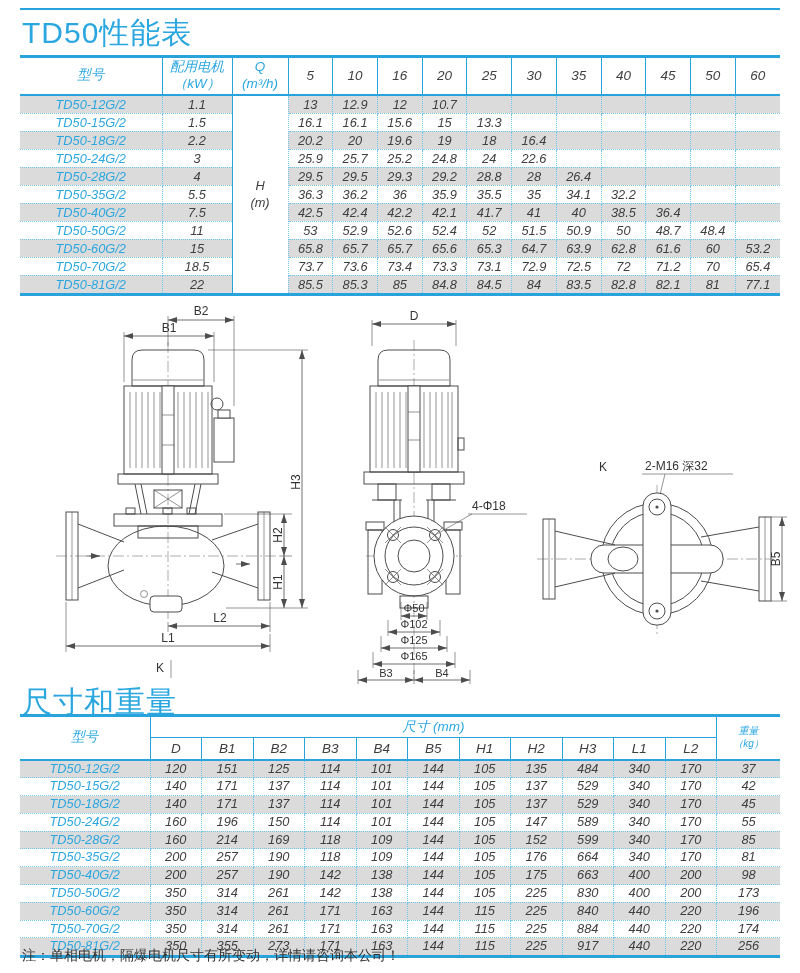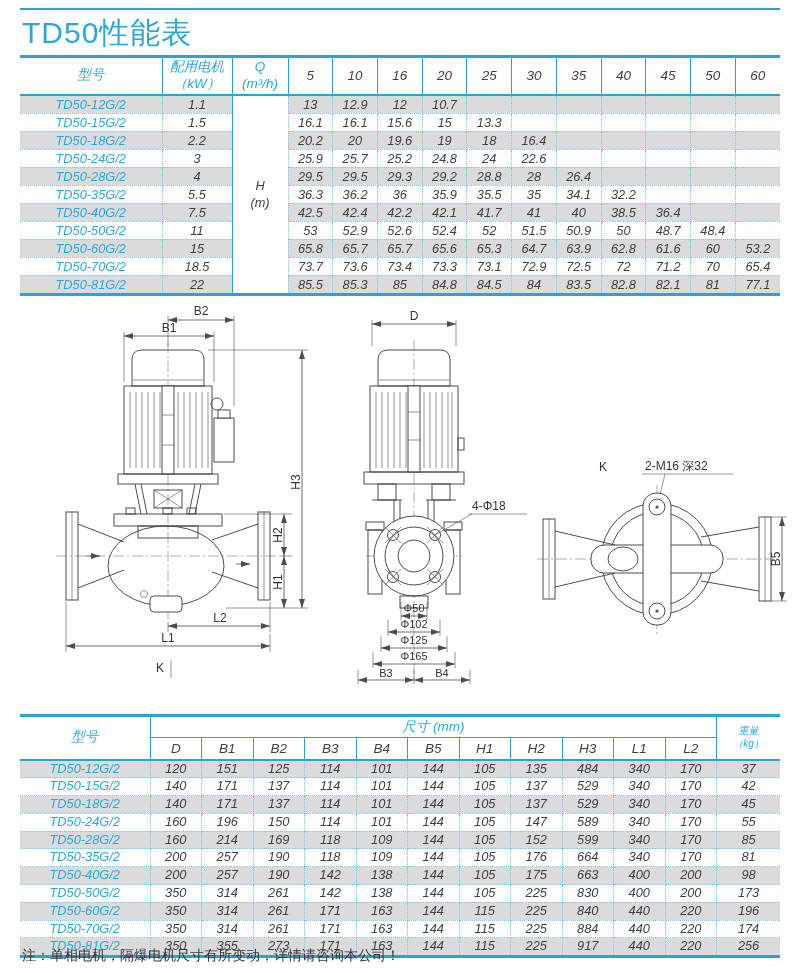--- a/index.html
+++ b/index.html
@@ -434,20 +434,21 @@
       <path class="ln" d="M186 82 L244 72 M186 126 L244 136"></path>
       <rect class="ln" x="244" y="62" width="12" height="84"></rect>
       <path class="thin" d="M250 62 V146"></path>
 
       <path class="ext" d="M256 62 H272 M256 146 H272"></path>
       <path class="dim" d="M267 62 V146" marker-start="url(#ar3)" marker-end="url(#ar3)"></path>
       <text class="dl" transform="rotate(-90 261 104)" x="261" y="108" text-anchor="middle">B5</text>
     </svg>
   </div>
 
+  <div class="sec-title" style="top:682px;">尺寸和重量</div>
 
   <table class="t2" style="top:714px;">
     <colgroup>
       <col style="width:130px">
         <col span="11" style="width:51.5px">
         <col>
     </colgroup>
     <thead>
       <tr class="r1">
         <th class="cn model-h" rowspan="2">型号</th>

